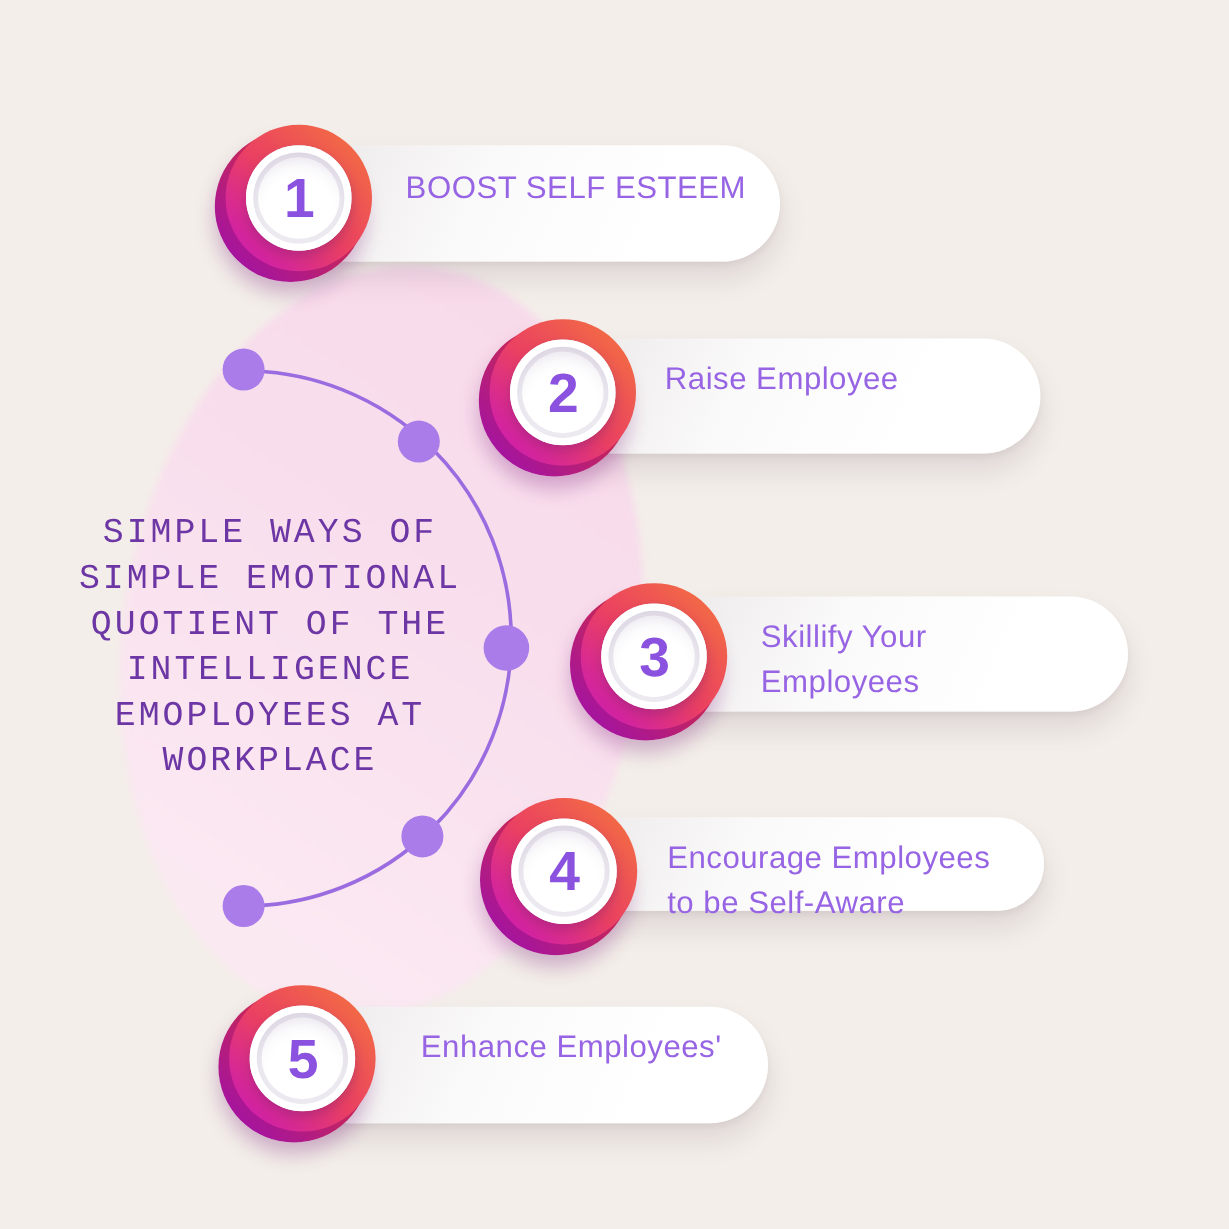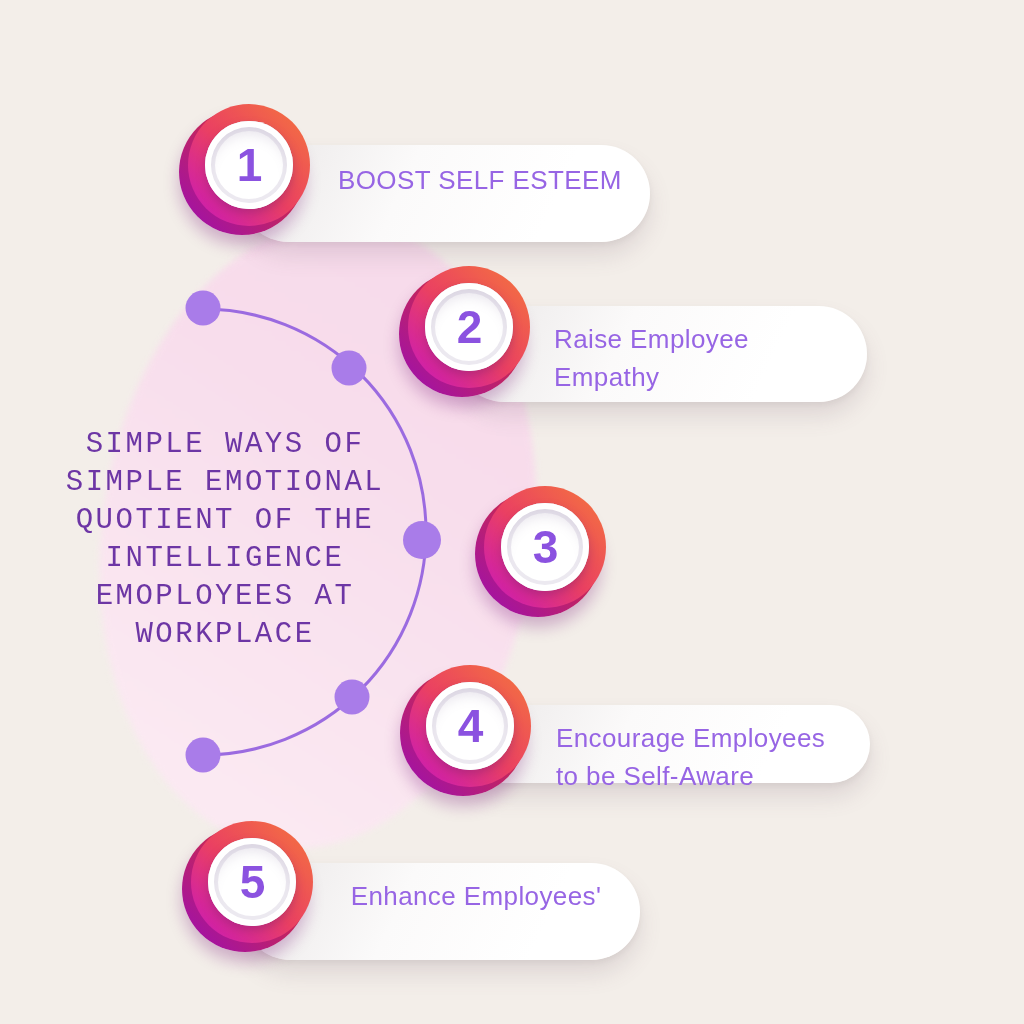--- a/index.html
+++ b/index.html
@@ -41,21 +41,20 @@
     font-weight:400;
   }
   .title .tline{display:block;}
 
   .item{position:absolute;left:0;top:0;width:1024px;height:1024px;z-index:2;pointer-events:none;}
 
   .pill{
     position:absolute;border-radius:52px;
     background:linear-gradient(115deg,#eae7e7 0%,#fbfafa 40%,#ffffff 75%);
     box-shadow:0 14px 22px rgba(120,95,110,.16),0 3px 6px rgba(0,0,0,.05);
-    margin-top:24px;
   }
   .pill-text{
     padding:14px 28px 0 98px;
     font-size:26px;line-height:38px;letter-spacing:.4px;
     color:var(--label-purple);
   }
   .pill-text .line{display:block;}
   .pill-text .line:empty{display:none;}
 
   .badge{position:absolute;width:122px;height:122px;}
@@ -138,33 +137,38 @@
       <div class="inner">
         <span class="num">1</span>
       </div>
     </div>
   </div>
 
   <div class="item item2">
     <div class="pill">
       <div class="pill-text">
         <span class="line">Raise Employee</span>
-        <span class="line">Empathy</span>
       </div>
     </div>
     <div class="badge">
       <div class="back"></div>
       <div class="ring"></div>
       <div class="inner">
         <span class="num">2</span>
       </div>
     </div>
   </div>
 
   <div class="item item3">
+    <div class="pill">
+      <div class="pill-text">
+        <span class="line">Skillify Your</span>
+        <span class="line">Employees</span>
+      </div>
+    </div>
     <div class="badge">
       <div class="back"></div>
       <div class="ring"></div>
       <div class="inner">
         <span class="num">3</span>
       </div>
     </div>
   </div>
 
   <div class="item item4">

